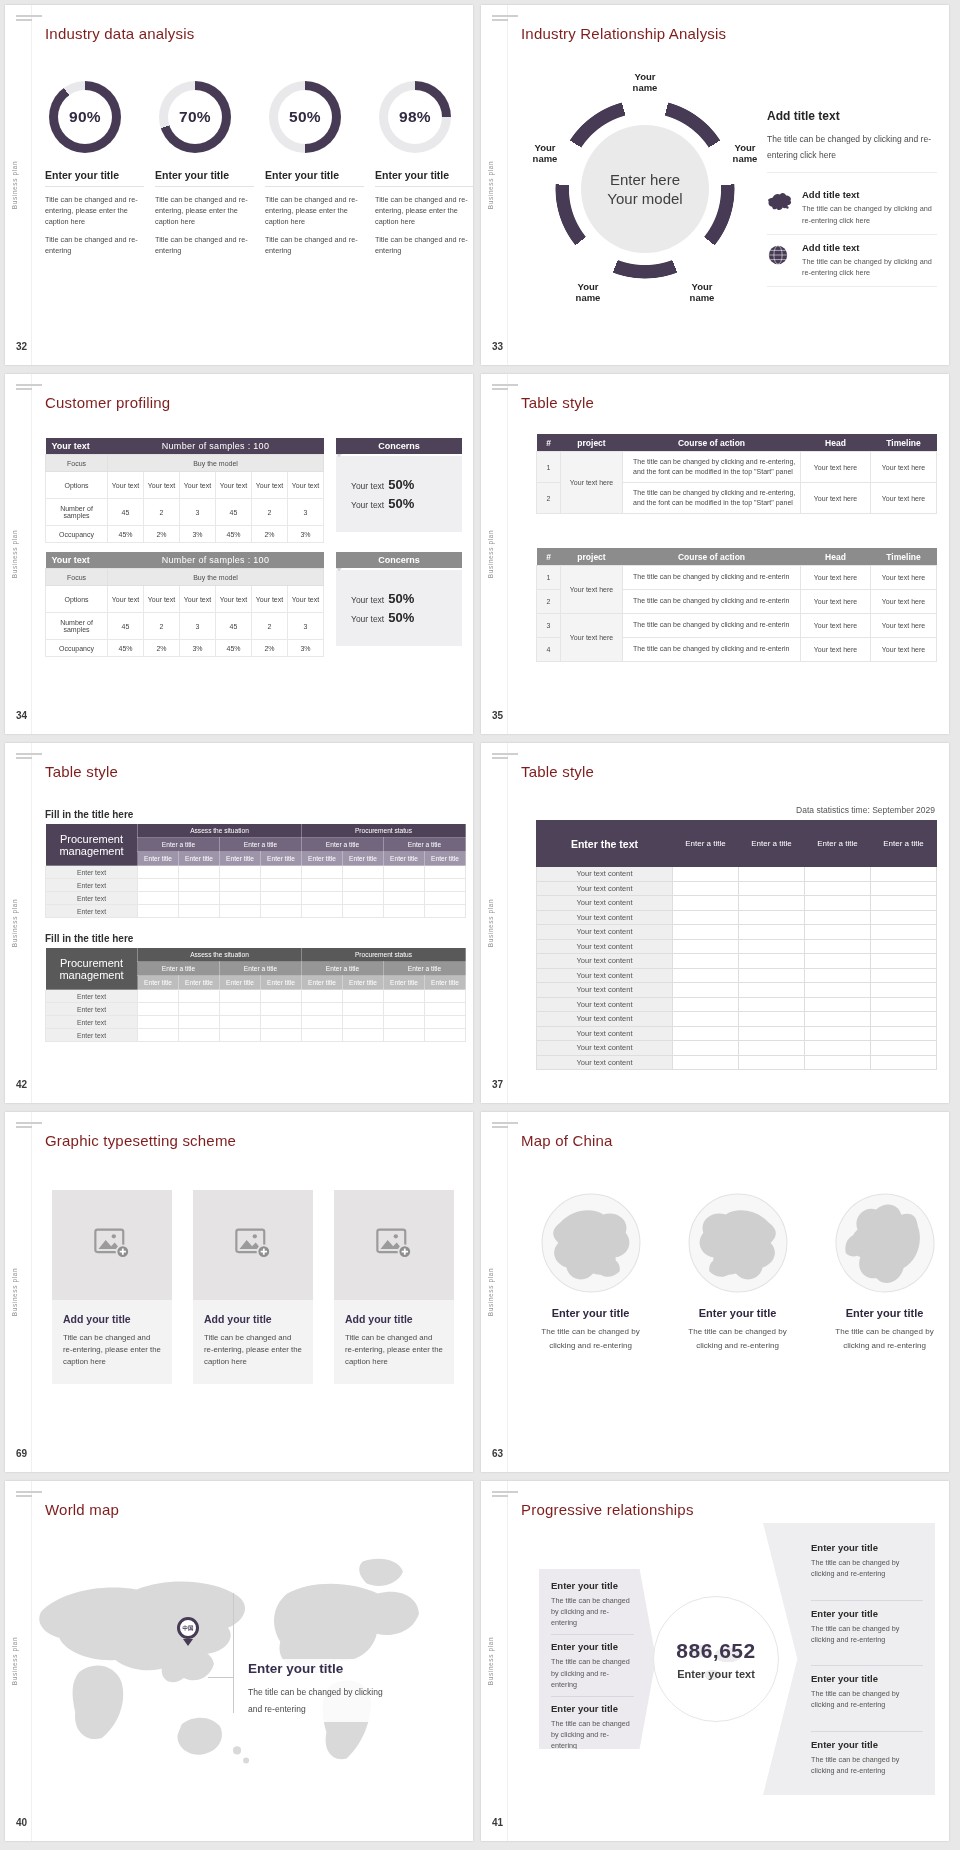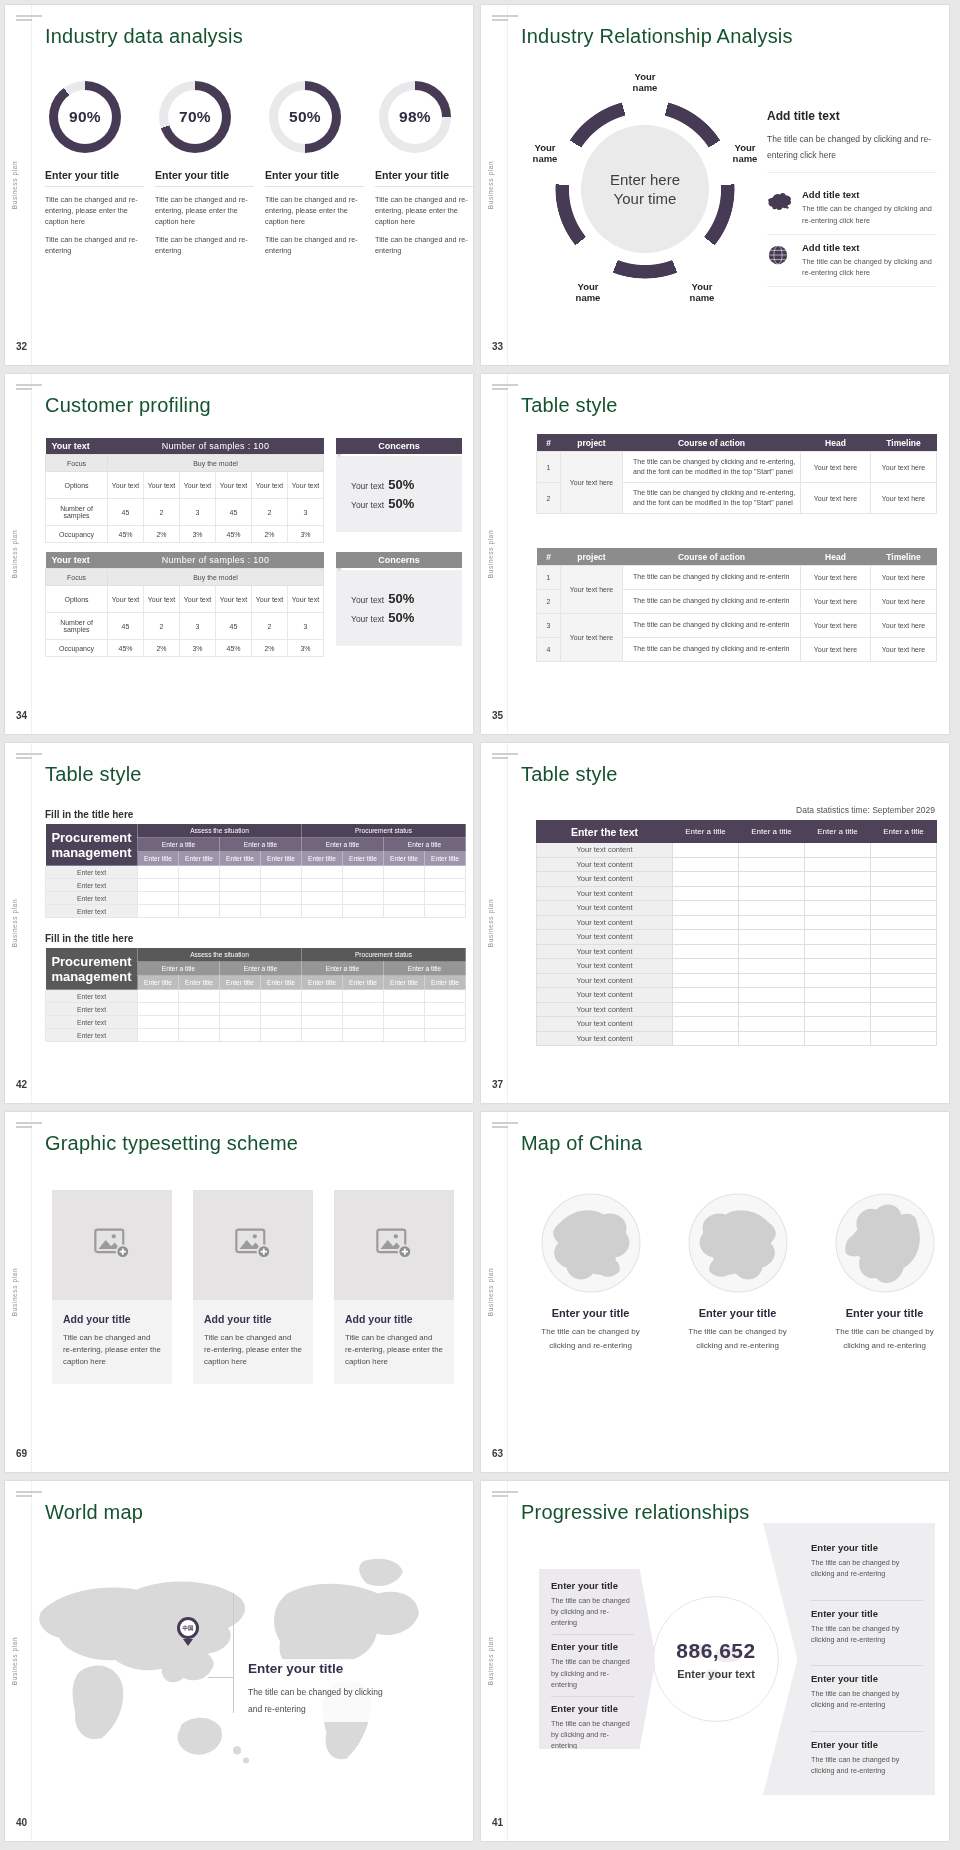--- a/index.html
+++ b/index.html
@@ -6,21 +6,21 @@
   body{width:960px;height:1850px;background:#e8e8e8;font-family:"Liberation Sans",sans-serif;color:#333;-webkit-font-smoothing:antialiased}
   .grid{display:grid;grid-template-columns:468px 468px;grid-auto-rows:360px;gap:9px 8px;padding:5px 0 0 5px;box-sizing:border-box}
   .slide{position:relative;background:#fff;overflow:hidden;box-shadow:0 0 2px rgba(0,0,0,.15)}
   .slide::before{content:"";position:absolute;left:26px;top:0;bottom:0;width:1px;background:#f0f0f0}
   
   .logo{position:absolute;top:10px;left:11px;width:26px}
   .logo i{display:block;height:2px;background:#cfcfcf;margin-bottom:2px}
   .logo i:last-child{width:60%}
   .vlabel{position:absolute;left:6px;top:50%;writing-mode:vertical-rl;transform:translateY(-50%) rotate(180deg);font-size:6.5px;color:#919191;letter-spacing:.6px;white-space:nowrap}
   .pnum{position:absolute;left:11px;bottom:13px;font-size:10px;font-weight:bold;color:#3a3a3a}
-  .s-title{position:absolute;left:40px;top:20px;margin:0;font-size:20px;font-weight:300;color:#14532d;letter-spacing:.2px}
+  .s-title{position:absolute;left:40px;top:20px;margin:0;font-size:15px;font-weight:300;color:#7f1d1d;letter-spacing:.2px}
   
   .s32-stats{position:absolute;left:40px;top:76px;display:flex;gap:11px}
   .stat{width:99px}
   .donut{position:relative;width:72px;height:72px;border-radius:50%;margin:0 0 16px 4px;display:flex;align-items:center;justify-content:center}
   .donut::before{content:"";position:absolute;inset:9px;background:#fff;border-radius:50%}
   .donut b{position:relative;font-size:15.5px;color:#322a41;letter-spacing:.3px}
   .stat-t{font-size:10.5px;font-weight:bold;color:#262626;padding-bottom:5px;border-bottom:1px solid #e2e2e2;margin-bottom:8px}
   .stat-c{margin:0 0 7px;font-size:7.3px;color:#4a4a4a;line-height:1.5;padding-right:2px}
   
   .s33-diagram{position:absolute;left:74px;top:94px;width:180px;height:180px}
@@ -73,34 +73,34 @@
   .act td.course{text-align:left;line-height:1.5;padding-left:10px}
   .act.p2 td{height:24px}
   .act.g2 td{height:17px}
   
   .fill-h{position:absolute;left:40px;margin:0;font-size:10px;font-weight:bold;color:#303030}
   .fh1{top:66px}.fh2{top:190px}
   .s36-t1{position:absolute;left:40px;top:80px}
   .s36-t2{position:absolute;left:40px;top:204px}
   table.proc{border-collapse:collapse;table-layout:fixed;font-size:6.6px}
   .proc th{color:#fff;font-weight:normal;border:1px solid rgba(255,255,255,.3);height:13px;padding:0}
-  .proc .corner{font-size:13px;font-weight:bold}
+  .proc .corner{font-size:11px;font-weight:normal}
   .proc.pp .r1 th{background:#4e4259}
   .proc.pp .r2 th{background:#72667e}
   .proc.pp .r3 th{background:#9e95aa}
   .proc.gg .r1 th{background:#595959}
   .proc.gg .r2 th{background:#969696}
   .proc.gg .r3 th{background:#bdbdbd}
   .proc td{border:1px solid #e7e7e7;height:12px;background:#fff;padding:0}
   .proc td.lab{background:#efeff0;color:#555;text-align:center;font-size:6.8px}
   
   .s37-note{position:absolute;right:14px;top:62px;font-size:8.5px;color:#555}
   .s37-t{position:absolute;left:55px;top:77px}
   table.data{border-collapse:collapse;table-layout:fixed;font-size:7.5px;color:#555}
-  .data th{background:#4e4259;color:#fff;border:1px solid #4e4259;height:21px;padding:0}
+  .data th{background:#4e4259;color:#fff;border:1px solid #4e4259;height:21px;padding:12px}
   .data th.first{font-size:10.5px;font-weight:bold}
   .data th.oth{font-size:8px;font-weight:normal}
   .data td{border:1px solid #dedede;height:13.5px;text-align:center;background:#fff;padding:0}
   .data td.lab{background:#f0eff0}
   
   .cards{position:absolute;left:47px;top:78px;display:flex;gap:21px}
   .card{width:120px}
   .card .img{height:110px;background:#e5e3e4;display:flex;align-items:center;justify-content:center}
   .card .txt{background:#f4f3f4;padding:13px 11px 16px}
   .card h4{margin:0 0 7px;font-size:10.5px;color:#3a3050}
@@ -188,21 +188,21 @@
     <div class="logo">
         <i></i>
         <i></i>
       </div>
     <div class="vlabel">Business plan</div>
     <div class="pnum">33</div>
     <h2 class="s-title">Industry Relationship Analysis</h2>
     <div class="s33-diagram">
       <div class="ring"></div>
       <div class="ring-center">
-        <div><span>Enter here</span><br><span>Your time</span></div>
+        <div><span>Enter here</span><br><span>Your model</span></div>
       </div>
       <div class="node n1">Your name</div>
       <div class="node n2">Your name</div>
       <div class="node n3">Your name</div>
       <div class="node n4">Your name</div>
       <div class="node n5">Your name</div>
     </div>
     <div class="s33-right">
       <h3>Add title text</h3>
       <p class="lead">The title can be changed by clicking and re-entering click here</p>

